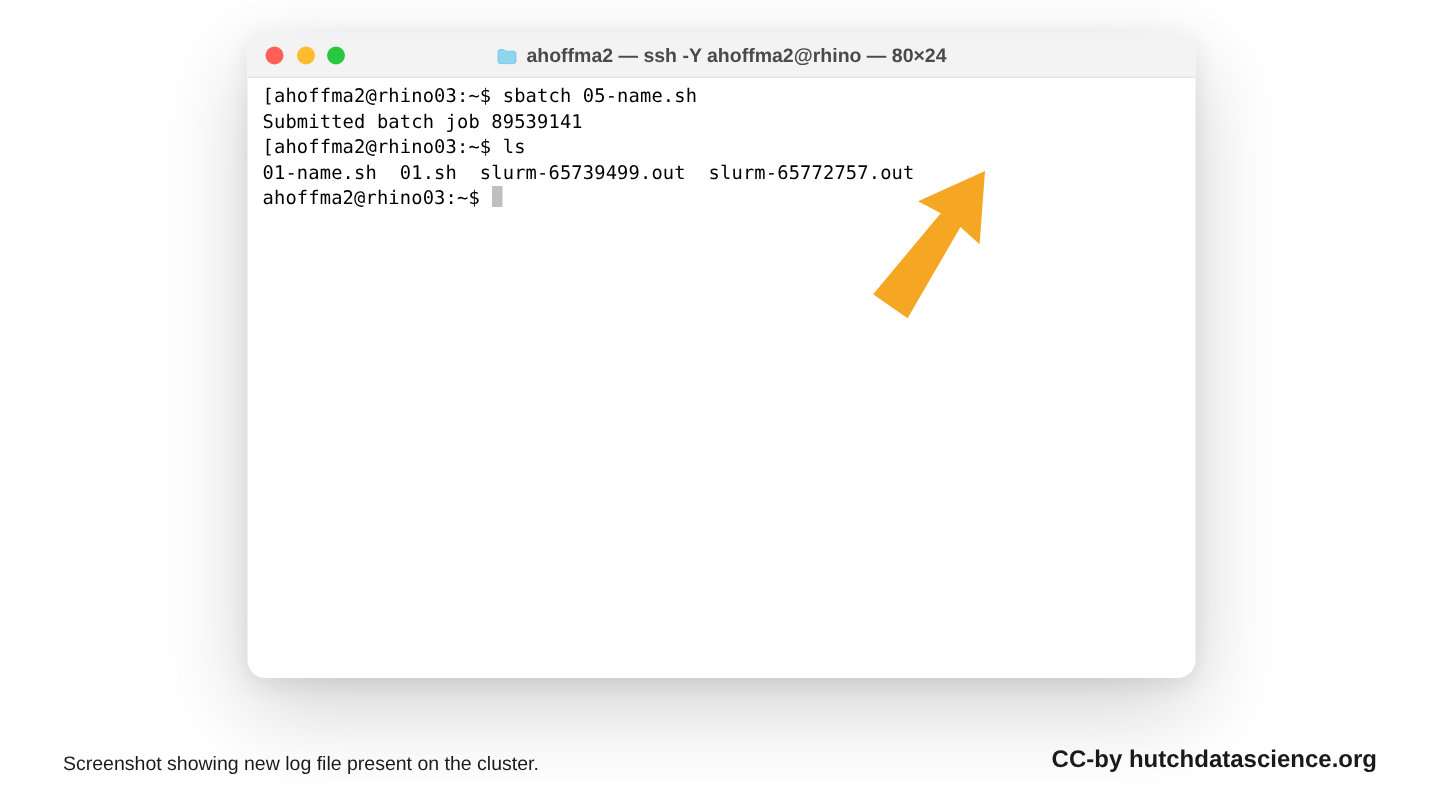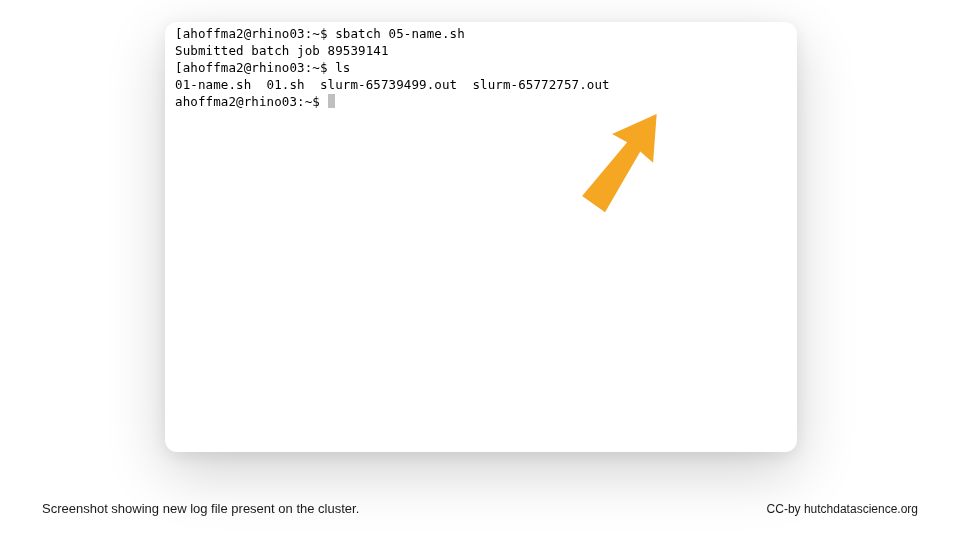--- a/index.html
+++ b/index.html
@@ -93,28 +93,44 @@
       position: absolute;
       left: 42px;
       bottom: 24px;
       font-size: 13px;
       color: #1a1a1a;
     }
     .caption-right {
       position: absolute;
       right: 42px;
       bottom: 24px;
-      font-size: 12px;
+      font-size: 16px;
       color: #1a1a1a;
+      font-weight: bold;
     }
   </style>
 </head>
 <body>
 
 <div class="terminal-window">
+  <div class="titlebar">
+    <div class="traffic-lights">
+      <div class="light red"></div>
+      <div class="light yellow"></div>
+      <div class="light green"></div>
+    </div>
+    <div class="title-center">
+      <span class="folder-icon">
+        <svg viewBox="0 0 14 11" width="14" height="11">
+          <path d="M1 2.5 C1 1.7 1.6 1 2.4 1 L5 1 L6.2 2.2 L11.6 2.2 C12.4 2.2 13 2.9 13 3.7 L13 9 C13 9.8 12.4 10.5 11.6 10.5 L2.4 10.5 C1.6 10.5 1 9.8 1 9 Z" fill="#8fd5f0" stroke="#63b8da" stroke-width="0.4"></path>
+        </svg>
+      </span>
+      <span>ahoffma2 — ssh -Y ahoffma2@rhino — 80×24</span>
+    </div>
+  </div>
   <div class="terminal-body"><span>[ahoffma2@rhino03:~$ sbatch 05-name.sh</span>
 <span>Submitted batch job 89539141</span>
 <span>[ahoffma2@rhino03:~$ ls</span>
 <span>01-name.sh  01.sh  slurm-65739499.out  slurm-65772757.out</span>
 <span>ahoffma2@rhino03:~$ </span><span class="cursor-block"></span></div>
 </div>
 
 <div class="arrow-annotation">
   <svg width="140" height="150" viewBox="0 0 140 150">
     <g transform="translate(18,5) rotate(35 50 50)">

